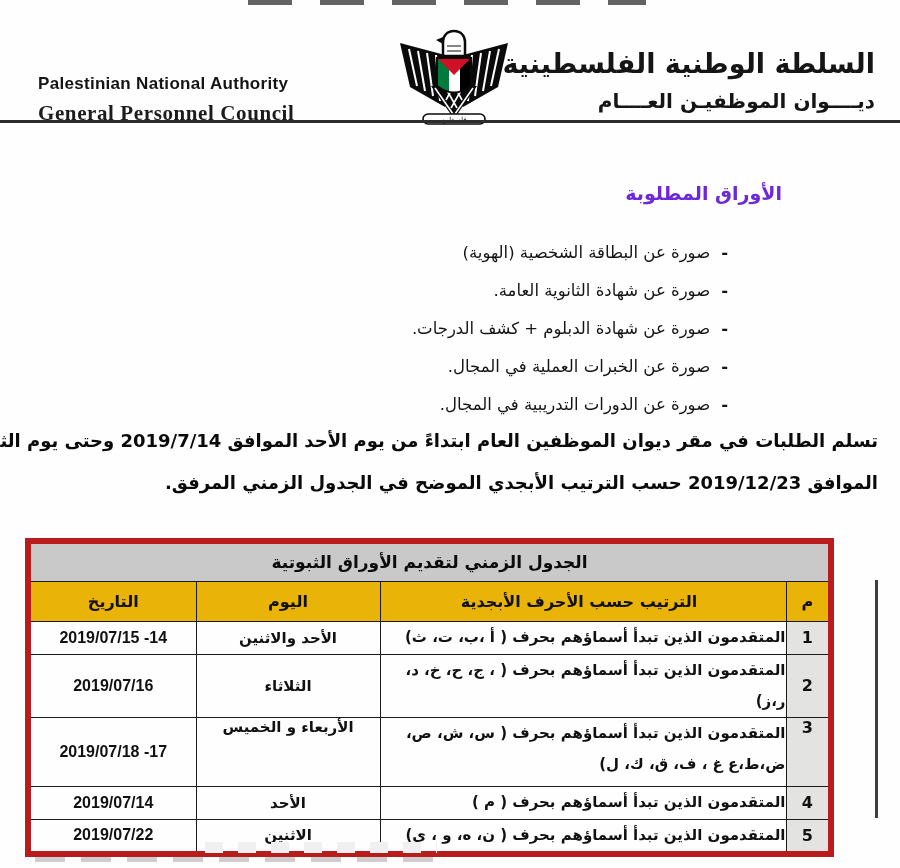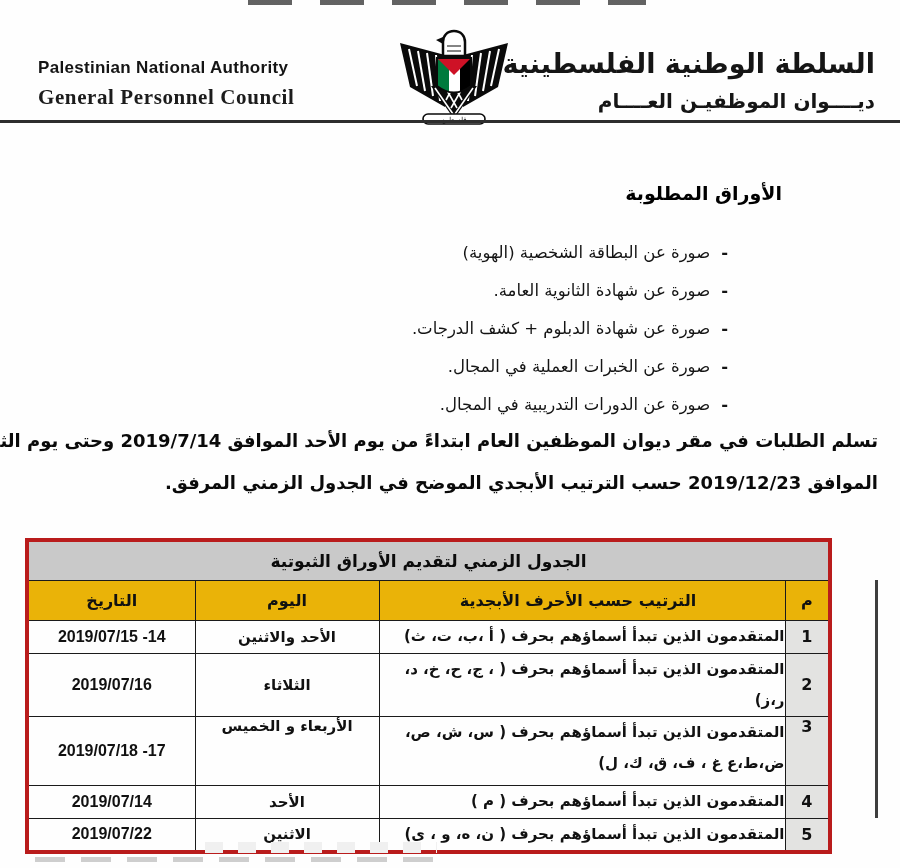--- a/index.html
+++ b/index.html
@@ -18,49 +18,49 @@
     background:repeating-linear-gradient(90deg,#f0f0f0 0 18px,transparent 18px 33px);
   }
   .bottom-dashes{
     position:absolute;left:35px;top:857px;width:402px;height:5px;
     background:repeating-linear-gradient(90deg,#cecece 0 30px,transparent 30px 46px);
   }
   .right-edge-line{
     position:absolute;left:875px;top:580px;width:3px;height:238px;background:#3e3e3e;
   }
   
-  .org-en{position:absolute;left:38px;top:58px;}
+  .org-en{position:absolute;left:38px;top:74px;}
   .org-en .l1{font-family:"Liberation Sans",sans-serif;font-weight:bold;font-size:17px;letter-spacing:.3px;color:#151515;}
   .org-en .l2{font-family:"Liberation Serif",serif;font-weight:bold;font-size:21px;letter-spacing:.6px;color:#1c1c1c;margin-top:7px;}
   .emblem{position:absolute;left:393px;top:28px;width:122px;height:97px;}
   .org-ar{position:absolute;right:25px;top:48px;text-align:right;direction:rtl;}
   .org-ar .l1{font-weight:bold;font-size:27px;color:#151515;}
   .org-ar .l2{font-weight:bold;font-size:20px;color:#151515;margin-top:10px;}
   .header-rule{position:absolute;left:0;top:120px;width:900px;height:3px;background:#2d2d2d;}
   
   .docs-title{
     position:absolute;right:118px;top:182px;direction:rtl;
-    font-weight:bold;font-size:19px;color:#000000;
+    font-weight:bold;font-size:19px;color:#6d28d9;
   }
   .docs-list{position:absolute;right:172px;top:243px;direction:rtl;text-align:right;}
   .doc-item{font-size:16.5px;color:#141414;margin-bottom:16px;height:22px;white-space:nowrap;}
   .doc-item .dash{display:inline-block;margin-left:11px;font-weight:bold;}
   
   .notice{
     position:absolute;right:22px;top:420px;width:830px;direction:rtl;text-align:right;
     font-weight:bold;font-size:18px;line-height:42px;color:#0a0a0a;
   }
   .notice div{white-space:nowrap;}
   
   .sched{
     position:absolute;left:25px;top:538px;width:803px;direction:rtl;
     border-collapse:collapse;table-layout:fixed;
   }
   .sched td,.sched th{border:1.5px solid #1b1b1b;padding:0;box-sizing:border-box;}
-  .sched{border:4px solid #b91c1c;}
+  .sched{border:6px solid #b91c1c;}
   .t-title{
     background:#c9c9c9;height:40px;text-align:center;vertical-align:middle;
     font-weight:bold;font-size:17px;color:#0b0b0b;
   }
   .t-head td{
     background:#eab308;height:40px;font-weight:bold;font-size:16px;vertical-align:middle;
   }
   .c-num{background:#e3e3e1;text-align:center;font-weight:bold;font-size:16px;}
   .c-order{text-align:right;padding:2px 8px 2px 4px;font-weight:bold;font-size:15px;line-height:31px;vertical-align:top;}
   .c-day{text-align:center;font-weight:bold;font-size:15px;vertical-align:top;padding-top:4px;}

